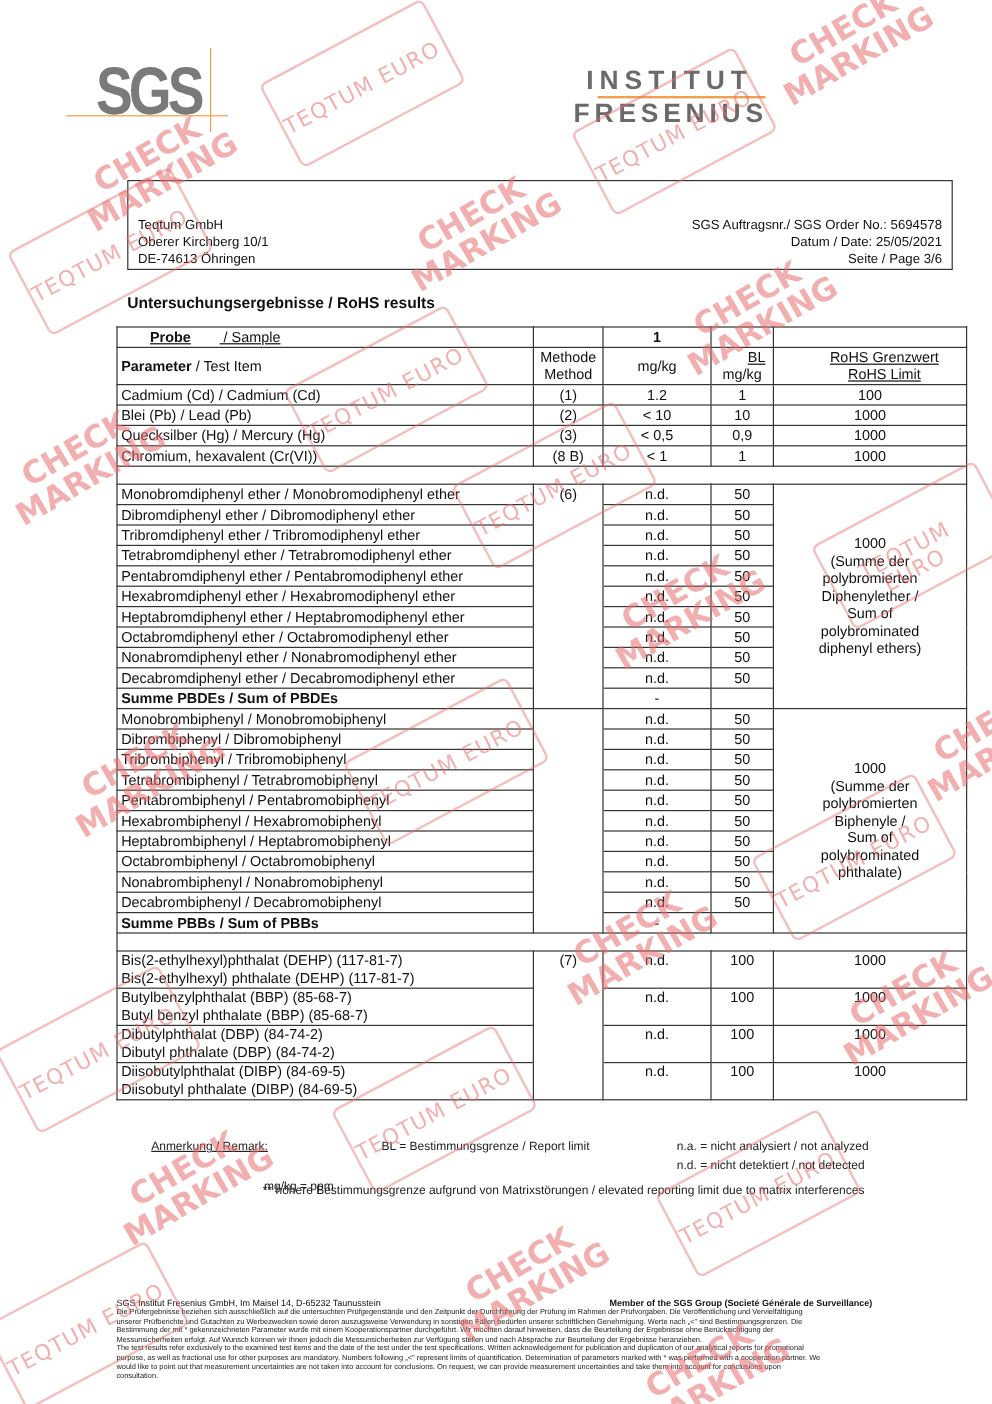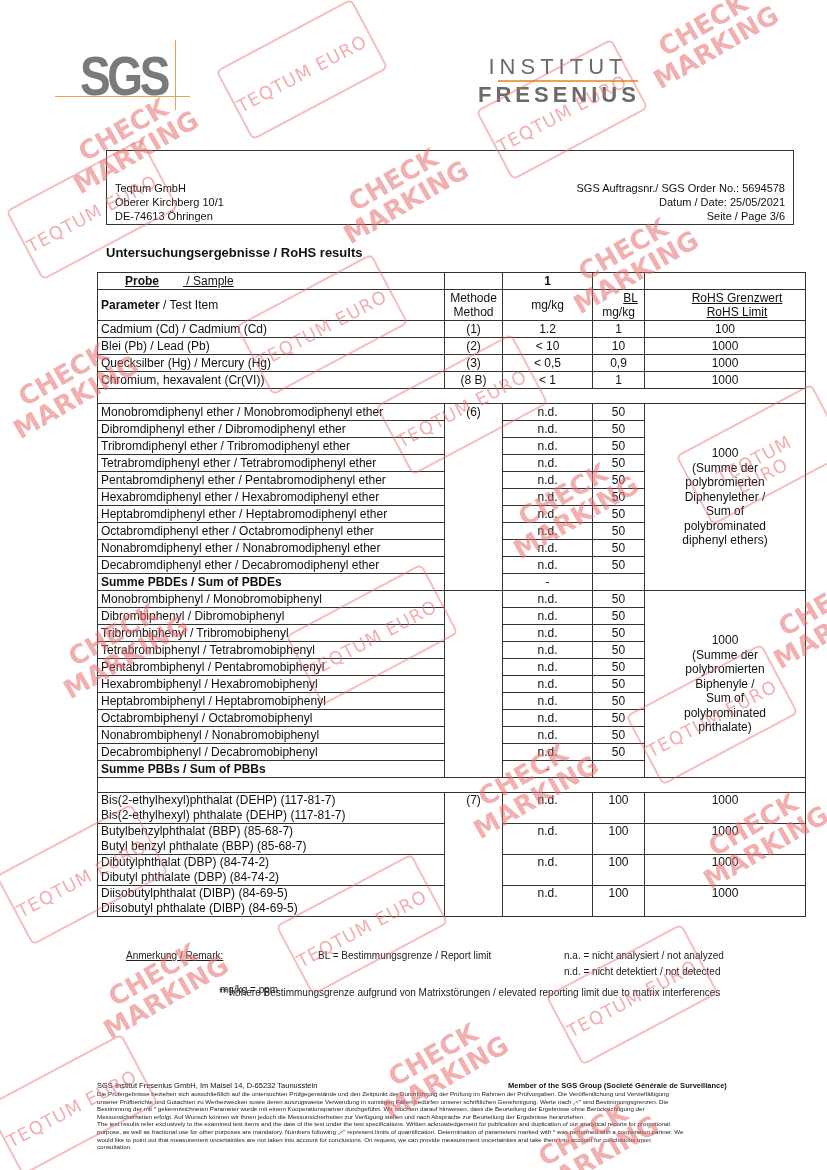--- a/index.html
+++ b/index.html
@@ -6,21 +6,21 @@
   body { width: 827px; height: 1170px; position: relative; overflow: hidden;
          font-family: "Liberation Sans", sans-serif; color: #111; }
   .abs { position: absolute; }
 
   
   #sgs-logo { left: 80px; top: 48px; font-family: "Liberation Sans", sans-serif; font-weight: bold;
               font-size: 56px; letter-spacing: -4px; color: #7a7a7a; transform: scaleX(0.82); transform-origin: left top; line-height: 56px; }
   #sgs-hline { left: 55px; top: 96px; width: 135px; height: 1px; background: #f0a050; }
   #sgs-vline { left: 175px; top: 40px; width: 1px; height: 70px; background: #f0a050; }
   #if-logo { left: 478px; top: 55px; text-align: center; width: 160px; }
-  #if-logo .l1 { font-size: 22px; letter-spacing: 5px; color: #6a6a6a; font-weight: normal; line-height: 24px; }
+  #if-logo .l1 { font-size: 22px; letter-spacing: 5px; color: #6a6a6a; font-weight: bold; line-height: 24px; }
   #if-logo .rule { height: 2px; background: #f0a050; margin: 1px 0 1px 20px; }
   #if-logo .l2 { font-size: 22px; letter-spacing: 4px; color: #6a6a6a; font-weight: bold; line-height: 24px; }
 
   
   #header-box { left: 106px; top: 150px; width: 688px; height: 75px; border: 1px solid #333; box-sizing: border-box; font-size: 11px; }
   #report-title { position: absolute; top: 3px; left: 0; width: 100%; text-align: center; font-size: 13px; }
   #report-title b { font-weight: bold; }
   .hdr-left { position: absolute; left: 8px; }
   .hdr-right { position: absolute; right: 8px; text-align: center; }
 

